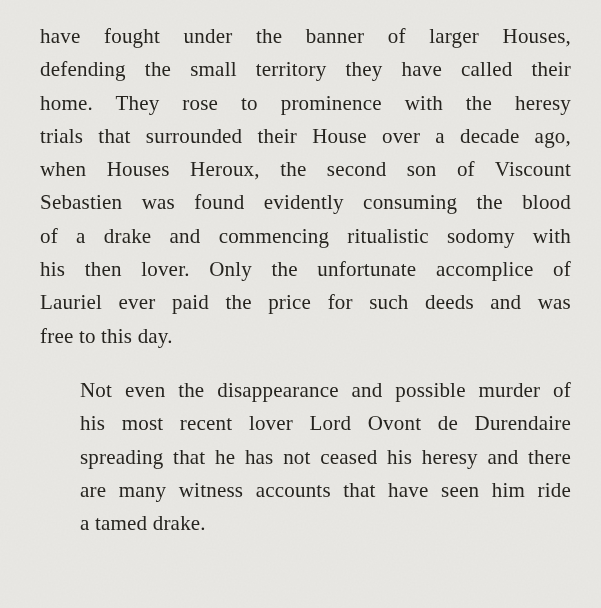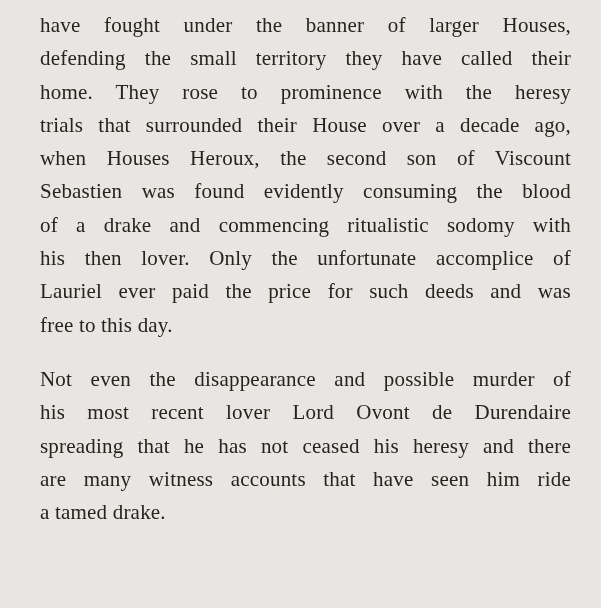--- a/index.html
+++ b/index.html
@@ -22,34 +22,35 @@
     height: 608px;
     pointer-events: none;
   }
   .page {
     position: absolute;
     left: 0;
     top: 0;
     width: 601px;
     height: 608px;
     box-sizing: border-box;
-    padding: 9px 30px 0 40px;
+    padding: 20px 30px 0 40px;
   }
   .text-col {
     width: 531px;
     color: var(--ink, #26241f);
     font-size: 21px;
     line-height: 33.3px;
     letter-spacing: 0.2px;
   }
   .paragraph {
     margin: 0;
   }
   .paragraph + .paragraph {
     margin-top: 21px;
+    margin-left: 40px;
   }
   .line {
     text-align: justify;
     text-align-last: justify;
     white-space: nowrap;
   }
   .paragraph .line:last-child {
     text-align-last: left;
   }
 </style>

